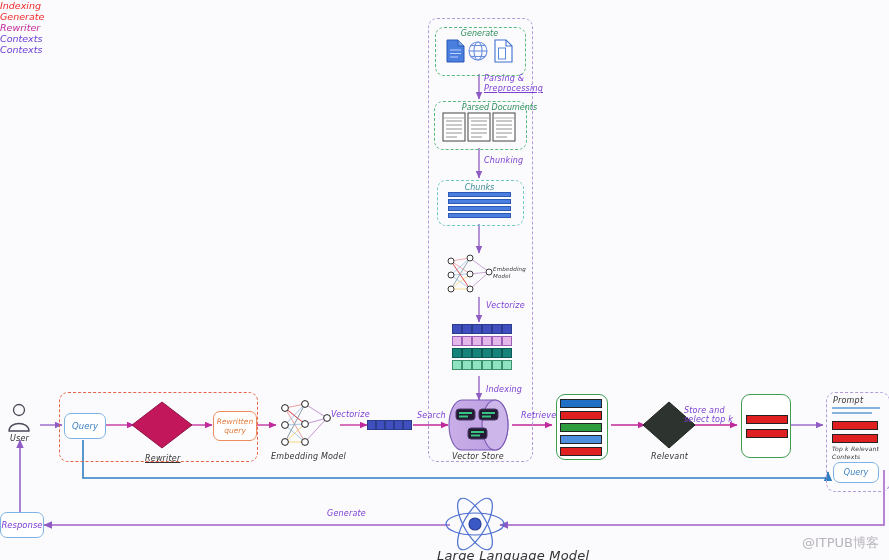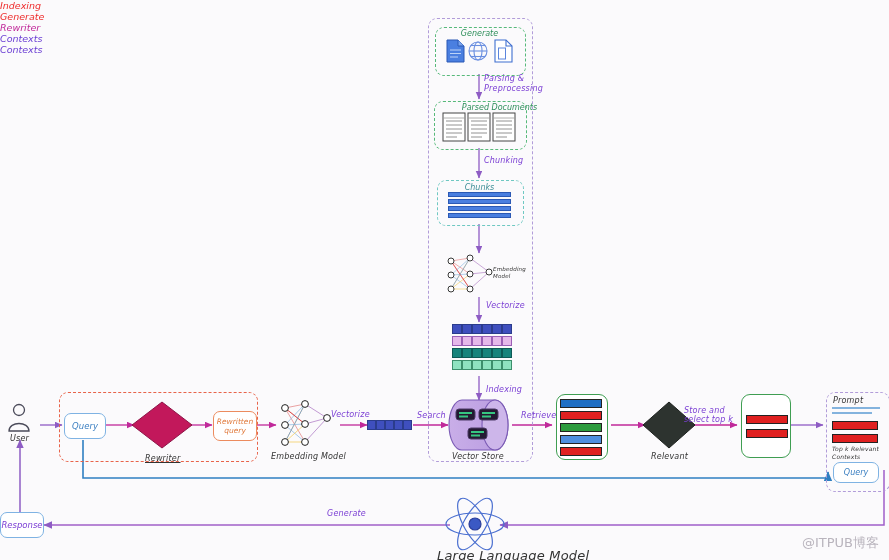--- a/index.html
+++ b/index.html
@@ -235,21 +235,21 @@
 
 <div class="grp-solidgreen" style="left:556px;top:394px;width:50px;height:64px;"></div>
 <div class="grp-solidgreen" style="left:741px;top:394px;width:48px;height:62px;"></div>
 
 <div class="gtitle" style="left:456px;top:2px;color:#ee2b2b;">Indexing</div>
 <div class="gtitle" style="left:130px;top:372px;color:#ee2b2b;">Generate</div>
 <div class="gtitle" style="left:833px;top:372px;color:#c0299a;">Rewriter</div>
 
 <div class="box-label" style="left:435px;top:29px;width:89px;color:#2f8f5b;">Generate</div>
 <div class="lbl hand" style="left:484px;top:74px;color:#7b3fd4;">Parsing  &amp;</div>
-<div class="lbl hand" style="left:484px;top:84px;color:#7b3fd4;">Preprocessing</div>
+<div class="lbl hand" style="left:484px;top:84px;color:#7b3fd4;text-decoration:underline;">Preprocessing</div>
 <div class="box-label" style="left:434px;top:103px;width:91px;color:#2f8f5b;margin-left:20px;">Parsed Documents</div>
 <div class="lbl hand" style="left:484px;top:156px;color:#7b3fd4;">Chunking</div>
 <div class="box-label" style="left:437px;top:183px;width:85px;color:#3f8f97;">Chunks</div>
 <div class="lbl hand" style="left:493px;top:266px;color:#333;font-size:5.5px;line-height:6.5px;">
   <span>Embedding<br>Model</span>
 </div>
 <div class="lbl hand" style="left:486px;top:301px;color:#7b3fd4;">Vectorize</div>
 <div class="lbl hand" style="left:486px;top:385px;color:#7b3fd4;">Indexing</div>
 
 <div class="abs" style="left:448px;top:192px;">

